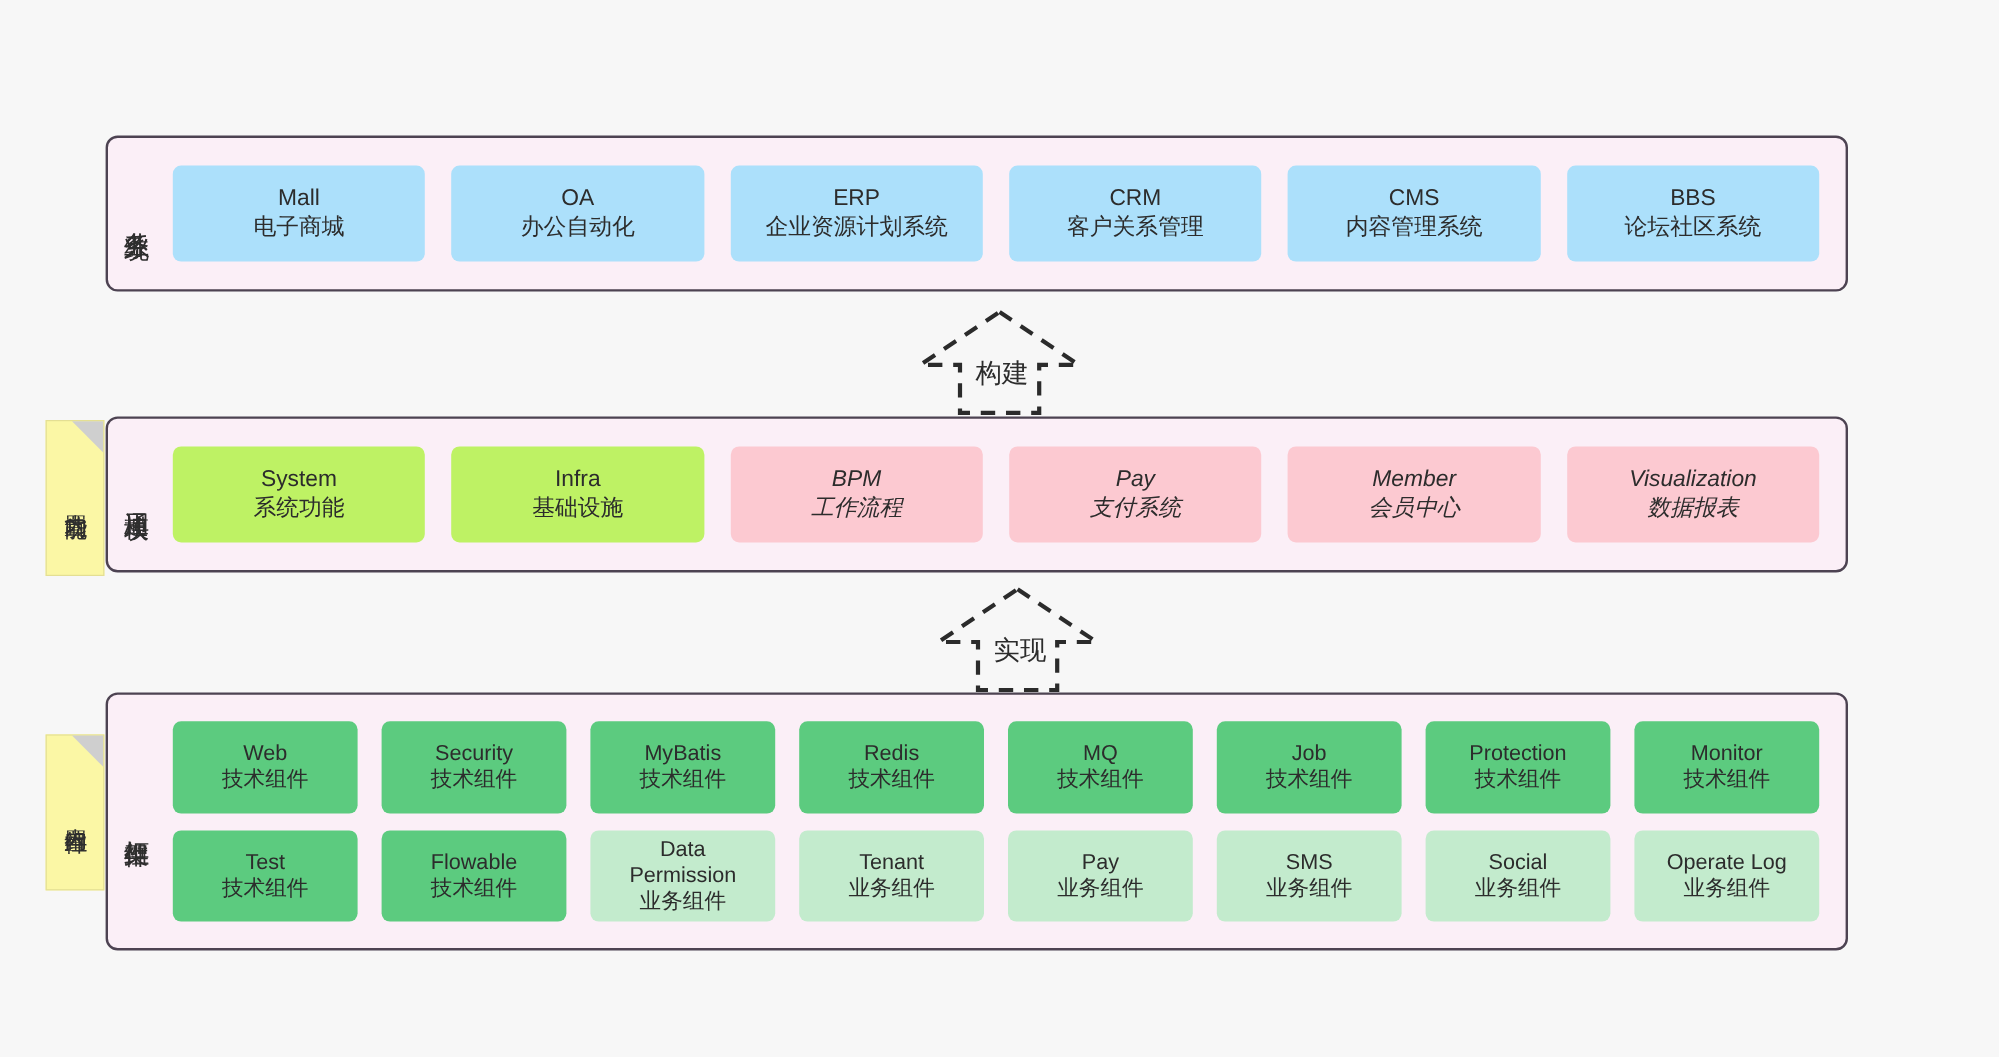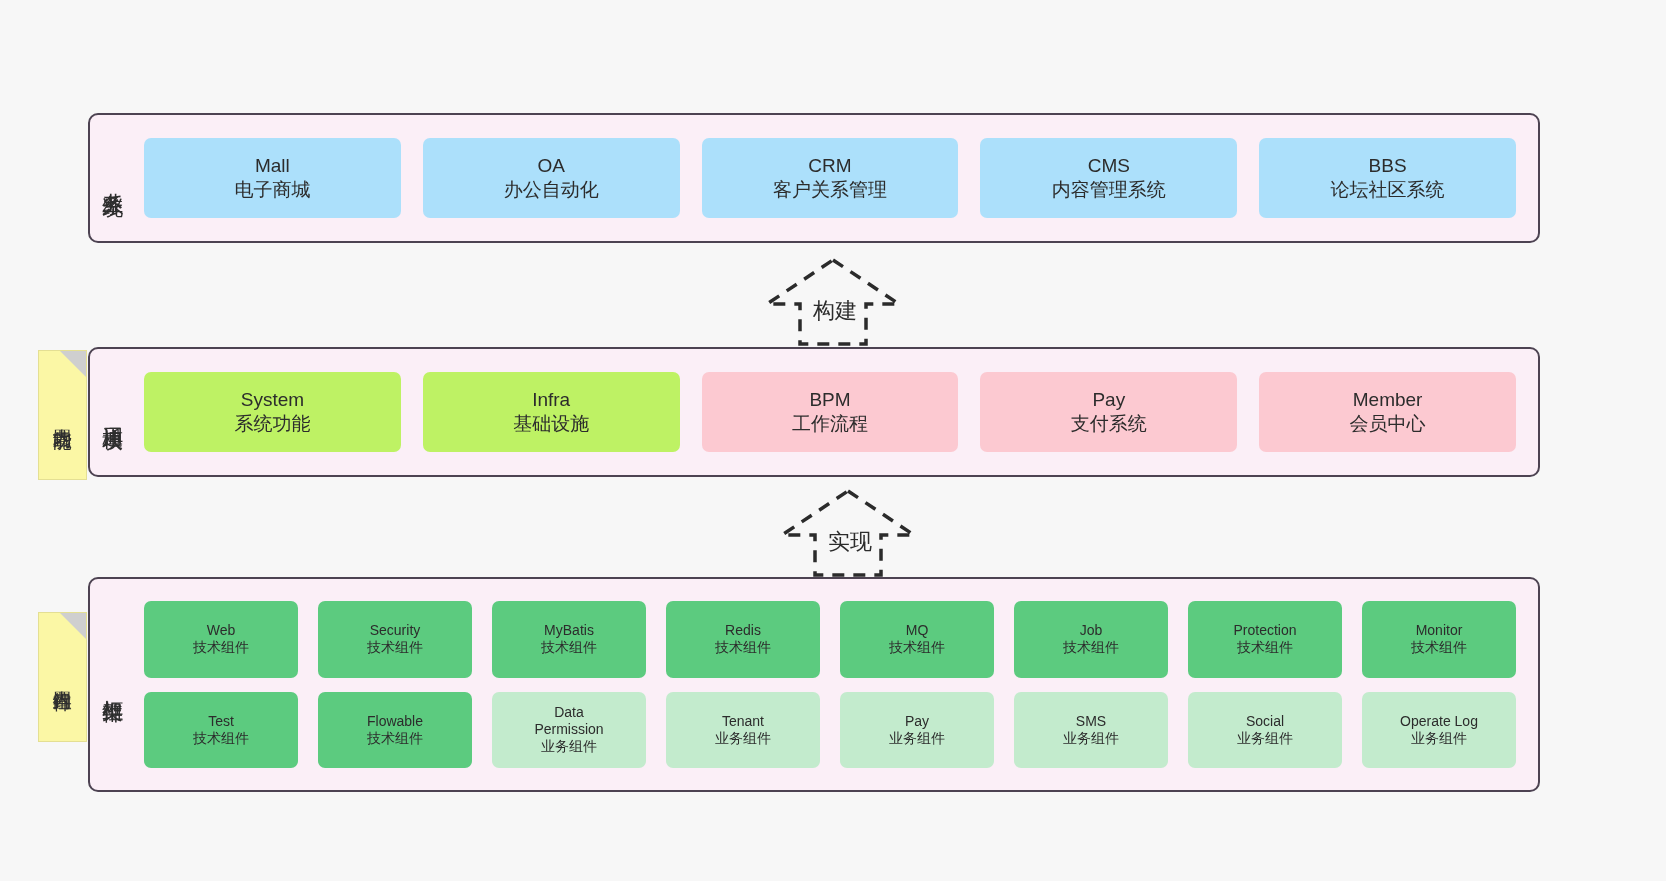--- a/index.html
+++ b/index.html
@@ -90,42 +90,42 @@
     left: 88px;
     top: 347px;
     width: 1452px;
     height: 130px;
   }
   #layer-common .layer-items {
     gap: 22px;
     padding: 23px 22px 23px 8px;
   }
   .box-red      { background: #bef264; }
-  .box-pink     { background: #fcc9d1; }
+  .box-pink     { background: #fcc9d1; font-style: italic; }
 
   
   #layer-framework {
     left: 88px;
     top: 577px;
     width: 1452px;
     height: 215px;
   }
   #layer-framework .layer-items {
     flex-direction: column;
     gap: 14px;
     padding: 22px 22px 22px 8px;
   }
   .grid-row {
     flex: 1 1 0;
     display: flex;
     gap: 20px;
   }
   .box-green       { background: #5ccb7f; }
   .box-green-light { background: #c3ebcd; }
-  #layer-framework .box { font-size: 14px; line-height: 1.22; }
+  #layer-framework .box { font-size: 18px; line-height: 1.22; }
 
   
   .note {
     position: absolute;
     background: #fbf7a5;
     border: 1px solid #e4df93;
     box-sizing: border-box;
     display: flex;
     align-items: center;
     justify-content: center;
@@ -191,20 +191,24 @@
       <div class="box box-blue">
         <span class="t1">Mall</span>
         <span class="t2">电子商城</span>
       </div>
 
       <div class="box box-blue">
         <span class="t1">OA</span>
         <span class="t2">办公自动化</span>
       </div>
 
+      <div class="box box-blue">
+        <span class="t1">ERP</span>
+        <span class="t2">企业资源计划系统</span>
+      </div>
 
       <div class="box box-blue">
         <span class="t1">CRM</span>
         <span class="t2">客户关系管理</span>
       </div>
 
       <div class="box box-blue">
         <span class="t1">CMS</span>
         <span class="t2">内容管理系统</span>
       </div>
@@ -251,20 +255,24 @@
       <div class="box box-pink">
         <span class="t1">Pay</span>
         <span class="t2">支付系统</span>
       </div>
 
       <div class="box box-pink">
         <span class="t1">Member</span>
         <span class="t2">会员中心</span>
       </div>
 
+      <div class="box box-pink">
+        <span class="t1">Visualization</span>
+        <span class="t2">数据报表</span>
+      </div>
 
     </div>
   </div>
 
   <div class="arrow" id="arrow-implement">
     <svg width="170" height="90" viewBox="0 0 170 90" fill="none">
       <path d="M85 4 L151 48 L118 48 L118 88 L52 88 L52 48 L19 48 Z" stroke="#2b2b2b" stroke-width="3.5" stroke-dasharray="12 9" stroke-linejoin="miter" fill="none"></path>
     </svg>
     <span class="arrow-label">实现</span>
   </div>

